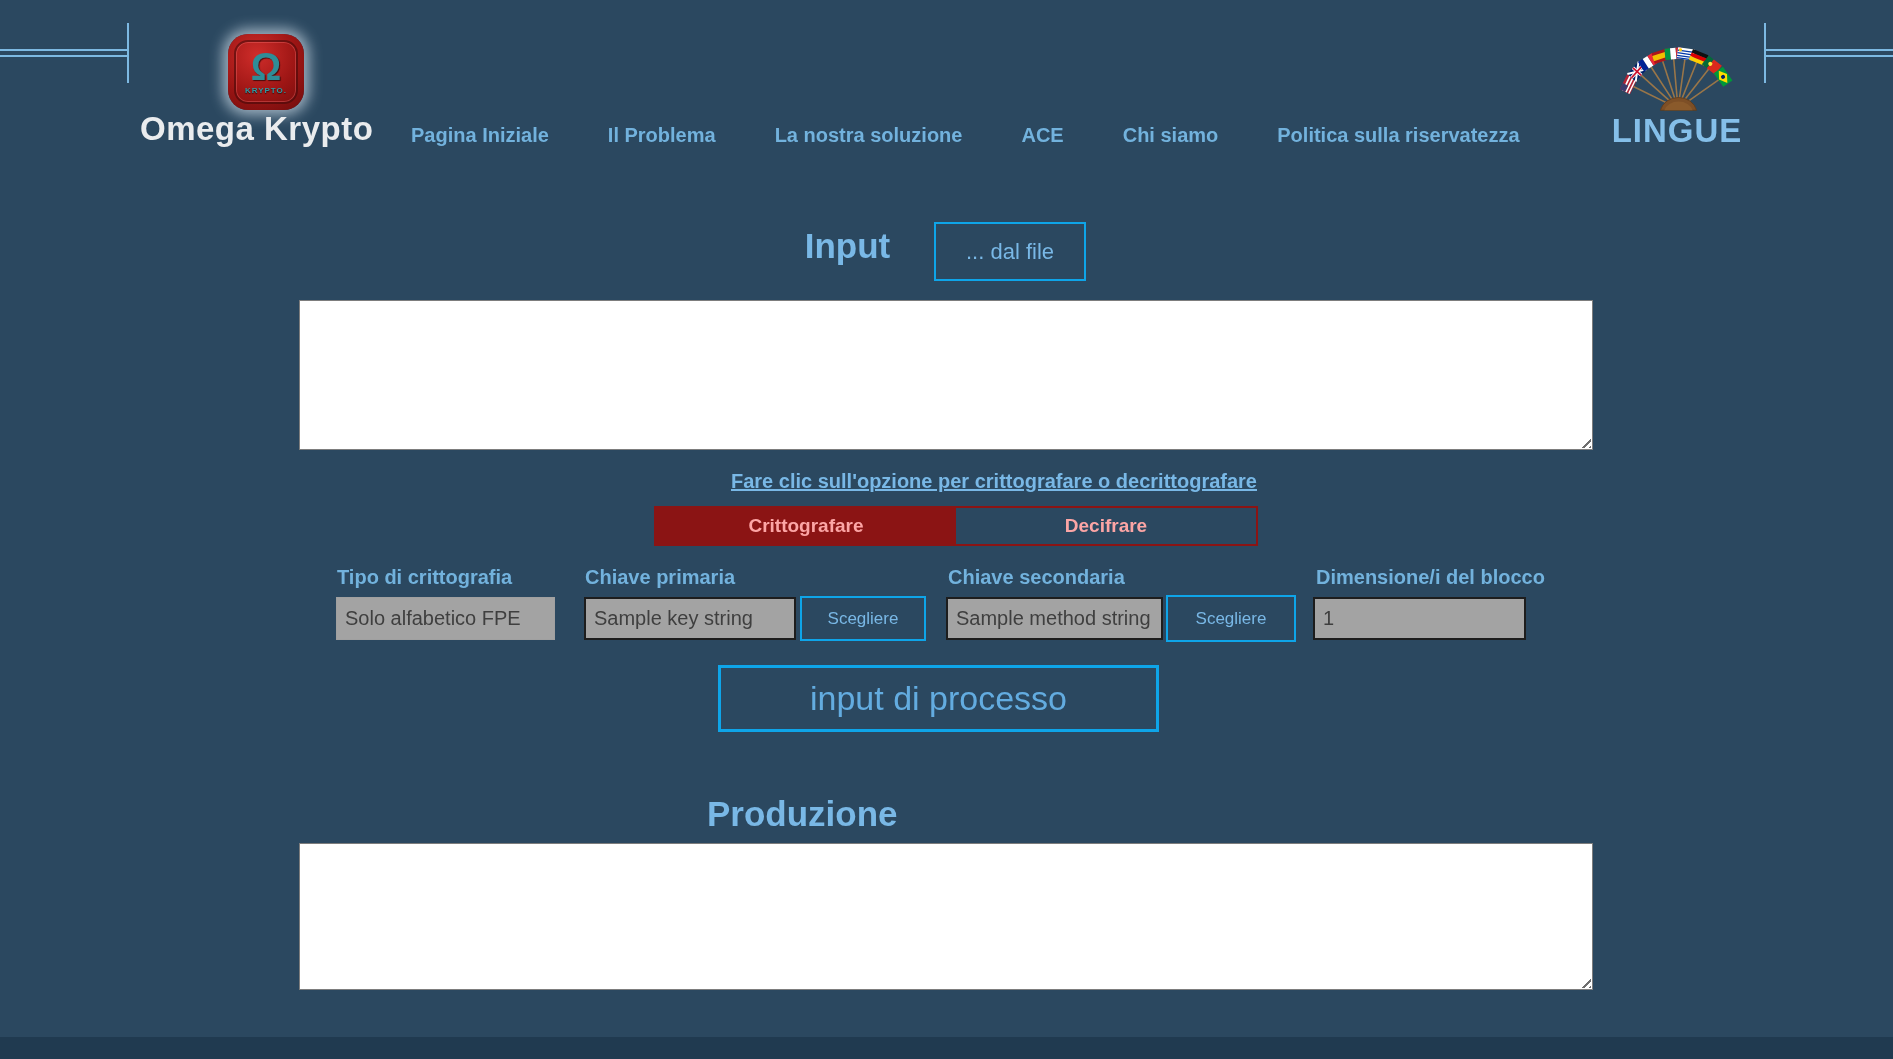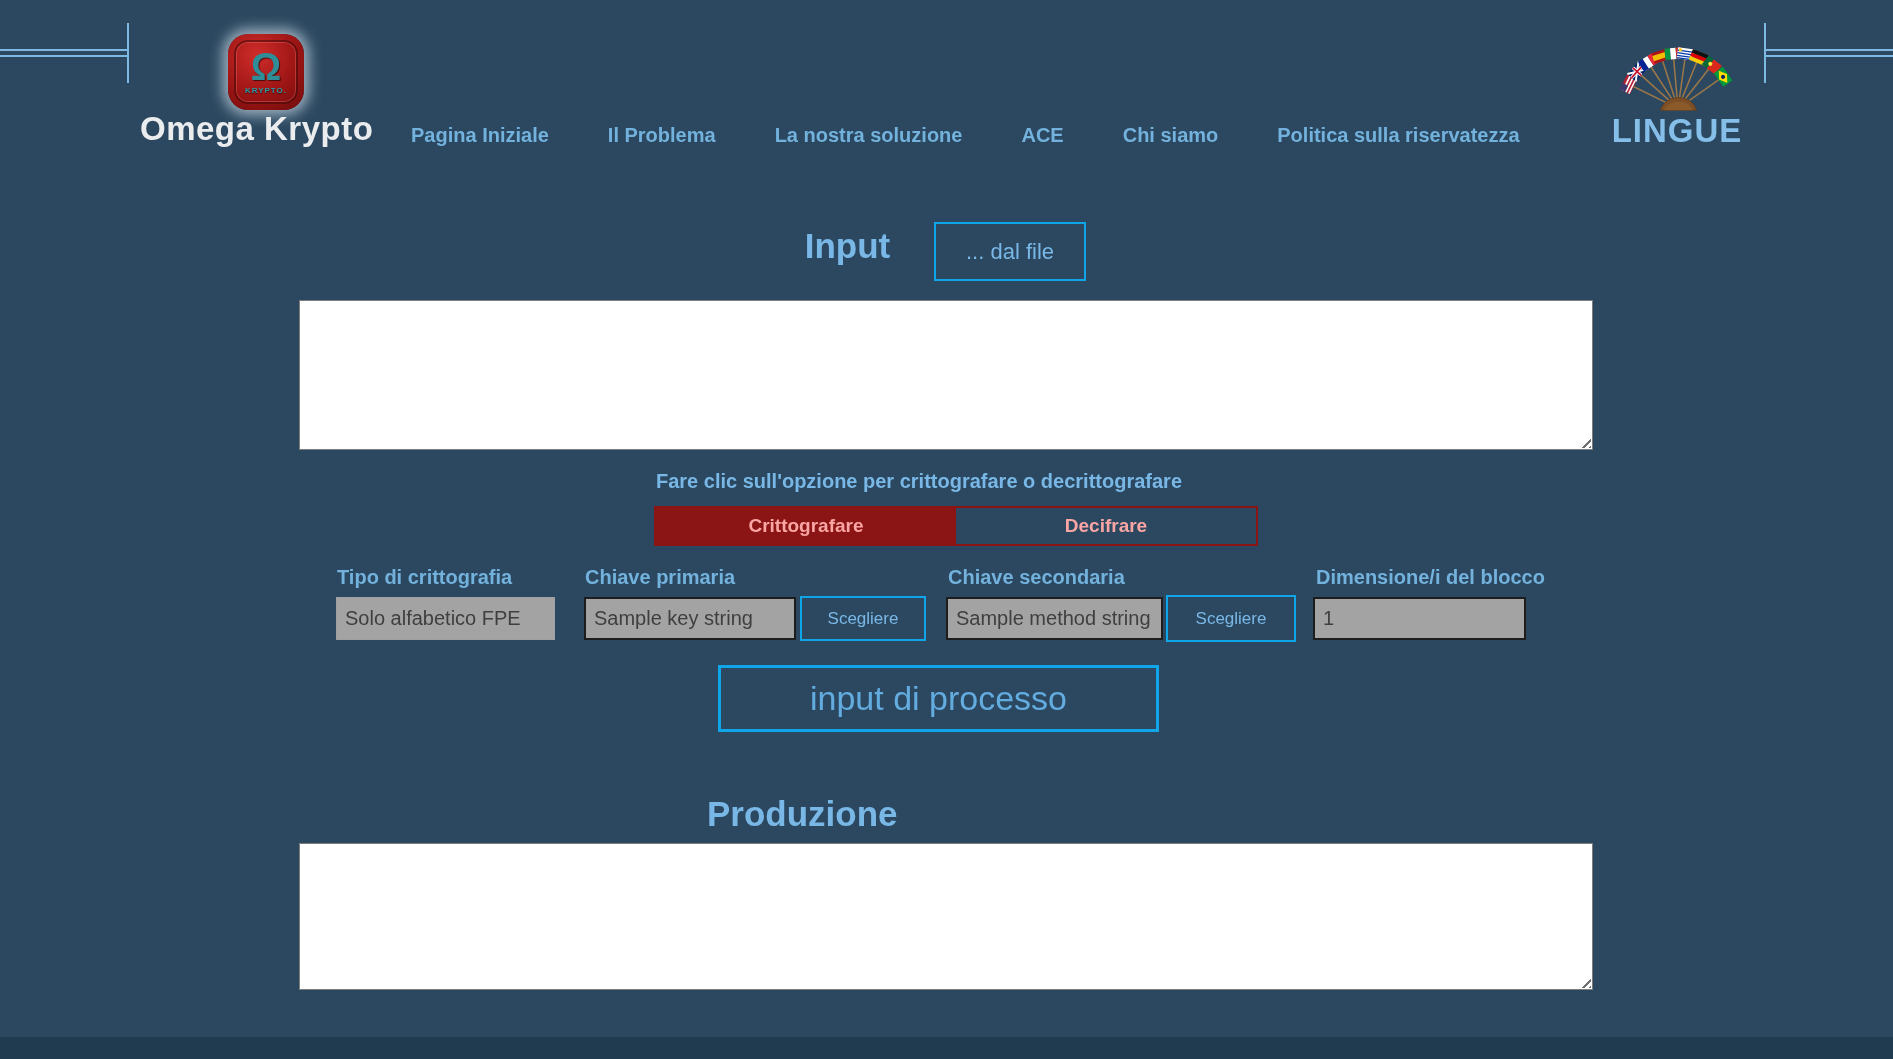--- a/index.html
+++ b/index.html
@@ -82,22 +82,22 @@
     cursor:nwse-resize;
   }
 
   
   #input-title { left:780px; top:226px; width:135px; text-align:center; }
   #dalfile-btn { left:934px; top:222px; width:152px; height:59px; font-size:22px; }
   #ta1 { top:300px; height:150px; }
 
   
   #mode-caption {
-    position:absolute; left:656px; top:470px; width:601px; text-align:left;
-    font-size:20px; font-weight:600; color:#79b8e6;
+    position:absolute; left:656px; top:470px; width:601px; text-align:right;
+    font-size:20px; font-weight:600; color:#79b8e6;text-decoration:underline;
   }
   .toggle {
     position:absolute; left:654px; top:506px; width:604px; height:40px;
     border:2px solid #8b1414; display:flex;
   }
   .toggle-opt {
     flex:1; display:flex; align-items:center; justify-content:center;
     font-size:19px; font-weight:700; color:#fca5a5; cursor:pointer;
   }
   .toggle-opt.active { background:#8b1414; }

